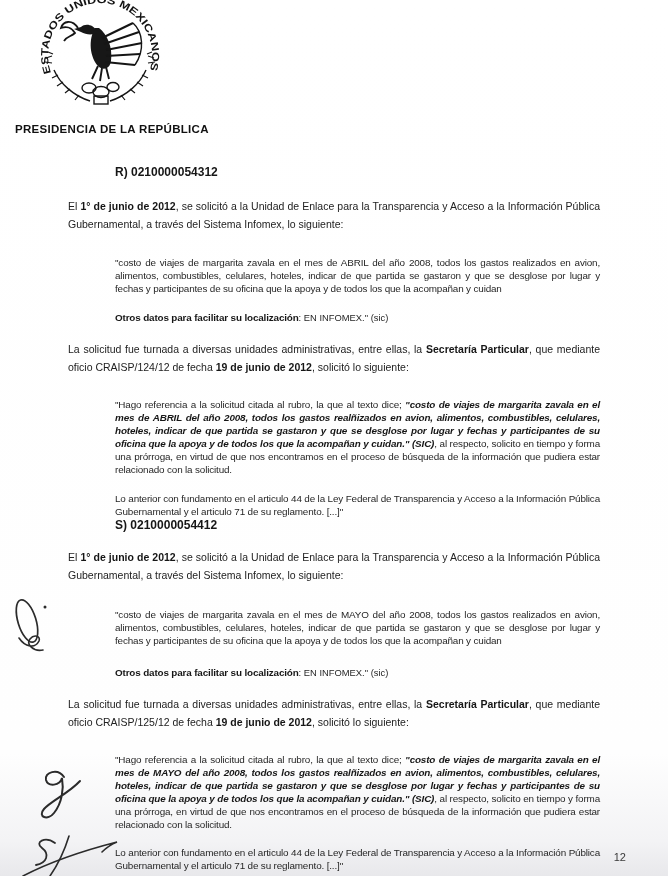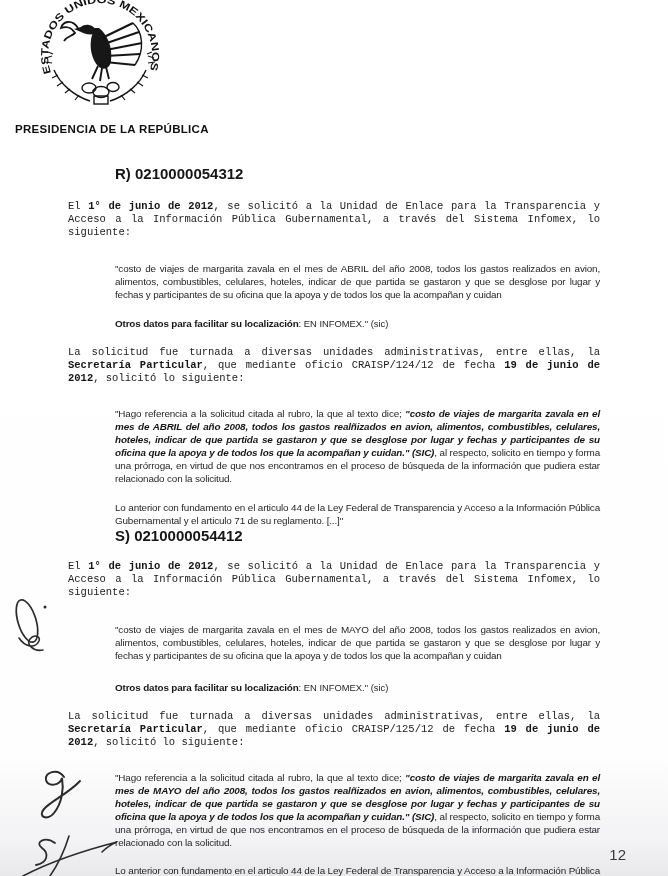--- a/index.html
+++ b/index.html
@@ -28,30 +28,29 @@
     white-space: nowrap;
   }
   main {
     position: relative;
     padding: 165px 0 0 68px;
     width: 532px;
   }
   p { margin: 0; }
   .folio {
     margin-left: 47px;
-    font-size: 15px;
+    font-size: 12px;
     font-weight: bold;
     color: #161616;
   }
   .para {
     font-size: 10.5px;
-    line-height: 13px;
+    line-height: 18px;
     text-align: justify;
     color: #222;
-    font-family: Liberation Mono, monospace;
   }
   .quote {
     margin-left: 47px;
     width: 485px;
     font-size: 9.9px;
     line-height: 13px;
     letter-spacing: -0.15px;
     text-align: justify;
     color: #262626;
   }
@@ -69,21 +68,21 @@
   .mt-quote3 { margin-top: 24px; }
   .mt-otros2 { margin-top: 19px; }
   .mt-para4  { margin-top: 16px; }
   .mt-quote4 { margin-top: 22px; }
   .mt-legal2 { margin-top: 15px; }
   .mt-folioT { margin-top: 17px; }
   .page-number {
     position: absolute;
     right: 42px;
     bottom: 13px;
-    font-size: 15px;
+    font-size: 11px;
     color: #3a3a3a;
     text-align: right;
   }
   .sig { position: absolute; }
   .sig-1 { left: 4px;  top: 594px; }
   .sig-2 { left: 24px; top: 764px; }
   .sig-3 { left: 16px; top: 834px; }
   svg .ink  { stroke: #2b2b2b; fill: none; stroke-linecap: round; }
   svg .art  { stroke: #151515; fill: none; }
   svg .fill { fill: #171717; stroke: none; }

